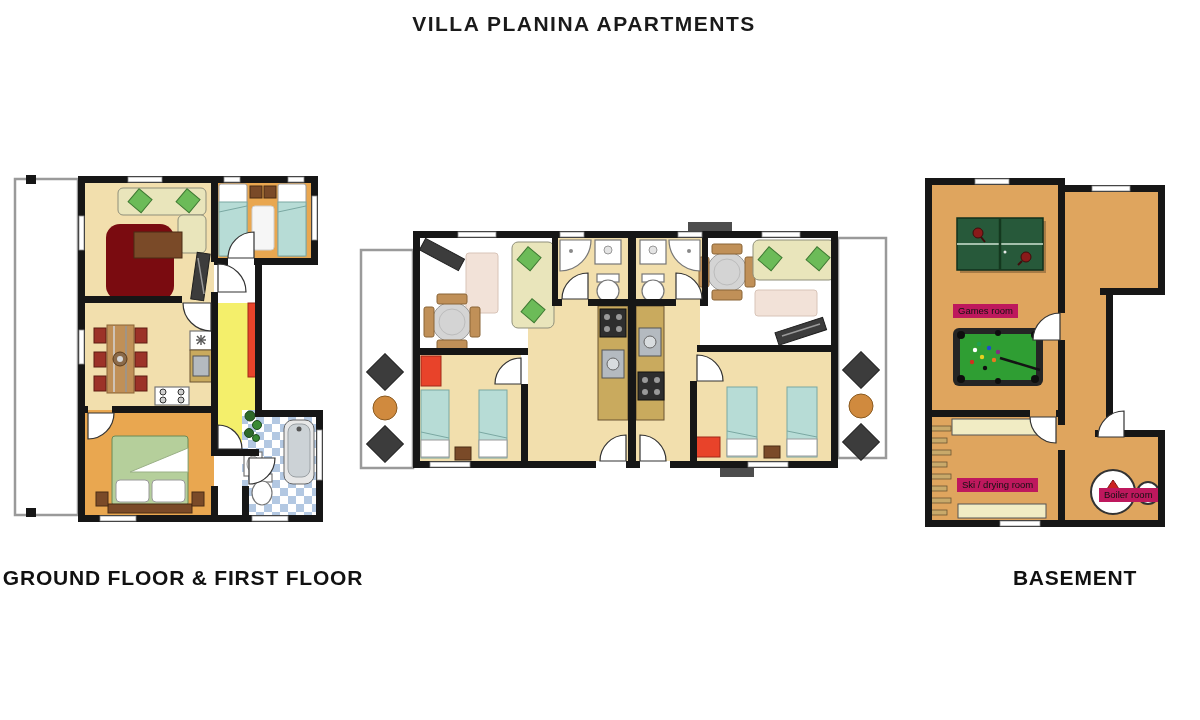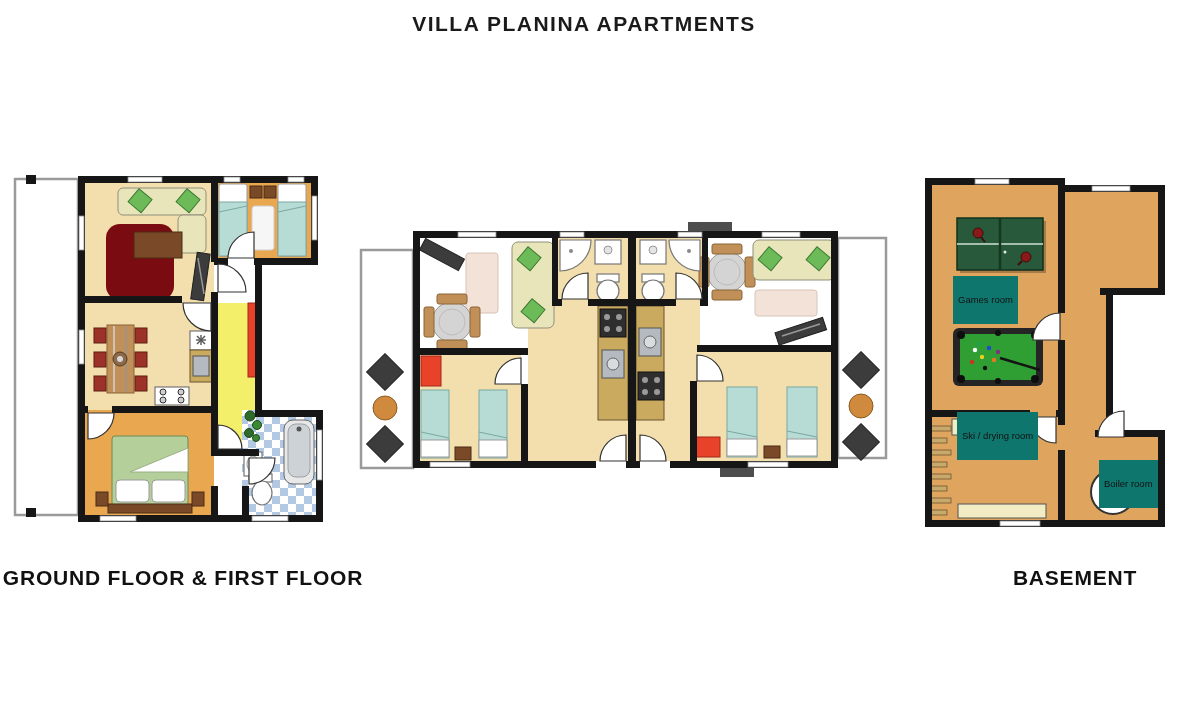--- a/index.html
+++ b/index.html
@@ -9,24 +9,24 @@
     font-size:21px;font-weight:bold;color:#1a1a1a;letter-spacing:1.5px;}
   .plan-caption{position:absolute;top:566px;transform:translateX(-50%);
     font-size:21px;font-weight:bold;color:#111;letter-spacing:0.8px;white-space:nowrap;}
   #caption-ground{left:183px;}
   #caption-loft{left:625px;}
   #caption-basement{left:1051px;margin-left:24px;}
   .plan-svg{position:absolute;}
   #svg-ground{left:8px;top:170px;}
   #svg-loft{left:355px;top:222px;}
   #svg-basement{left:918px;top:172px;}
-  .room-label{position:absolute;background:#0f766e;color:#111;font-size:9.5px;
-    padding:18px 5px;white-space:nowrap;line-height:12px;}
+  .room-label{position:absolute;background:#be185d;color:#111;font-size:9.5px;
+    padding:1px 5px;white-space:nowrap;line-height:12px;margin-top:28px;}
   #label-games{left:953px;top:276px;}
-  #label-ski{left:957px;top:412px;}
+  #label-ski{left:957px;top:450px;}
   #label-boiler{left:1099px;top:460px;}
   
   .wall{fill:var(--wall);}
   .floor-cream{fill:var(--floor-cream);}
   .floor-orange{fill:var(--floor-orange);}
   .floor-ochre{fill:var(--floor-ochre);}
   .floor-white{fill:#ffffff;}
   .floor-yellow{fill:var(--floor-yellow);}
   .balcony{fill:#ffffff;stroke:var(--balcony-gray);stroke-width:2.5;}
   .win{fill:#ffffff;stroke:#8a8a8a;stroke-width:0.8;}

